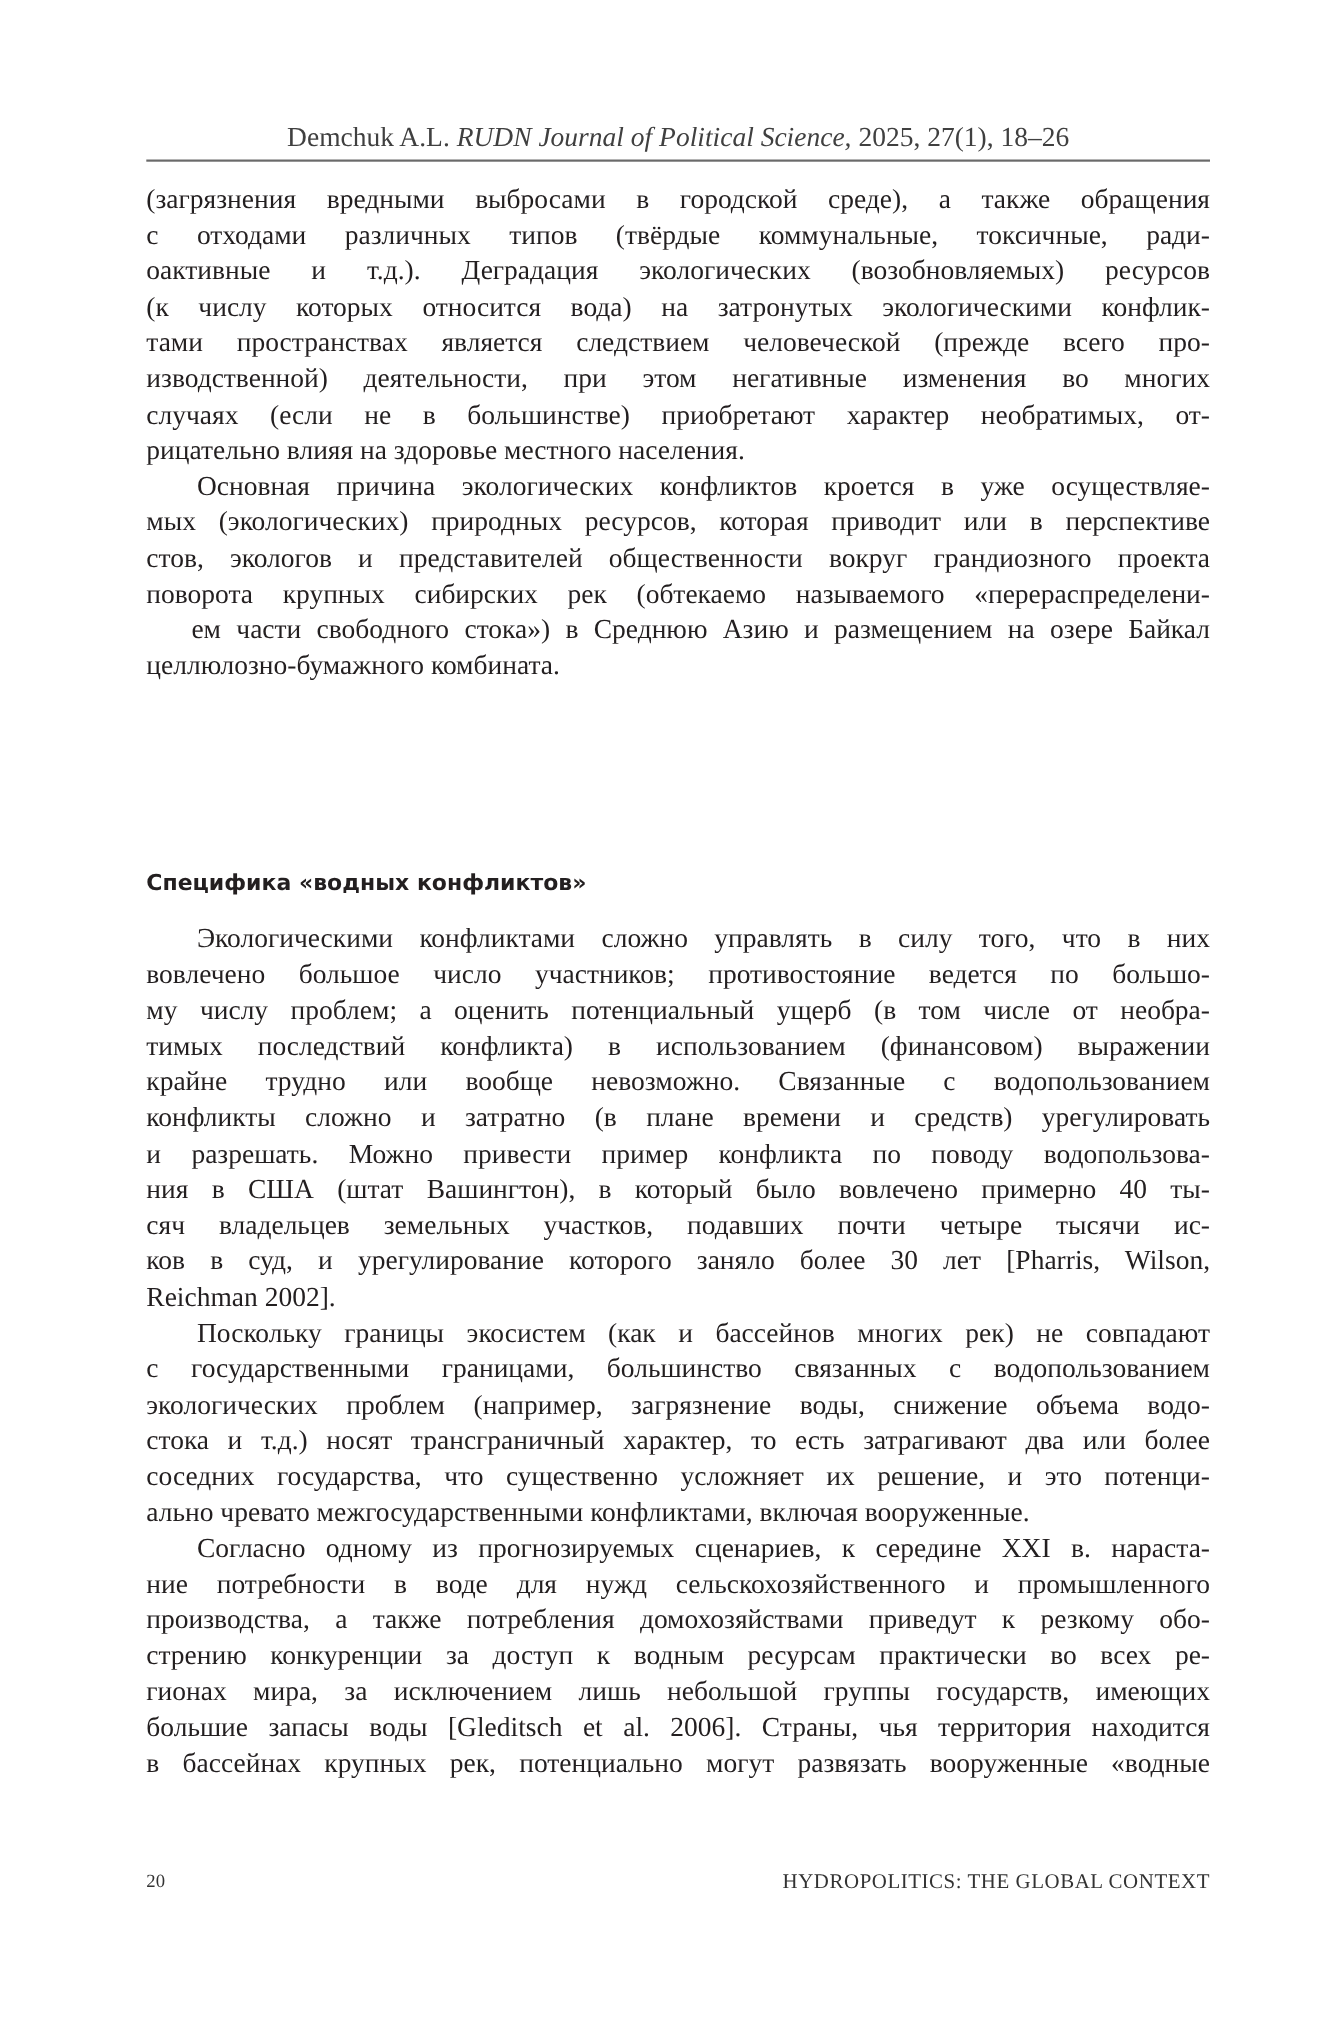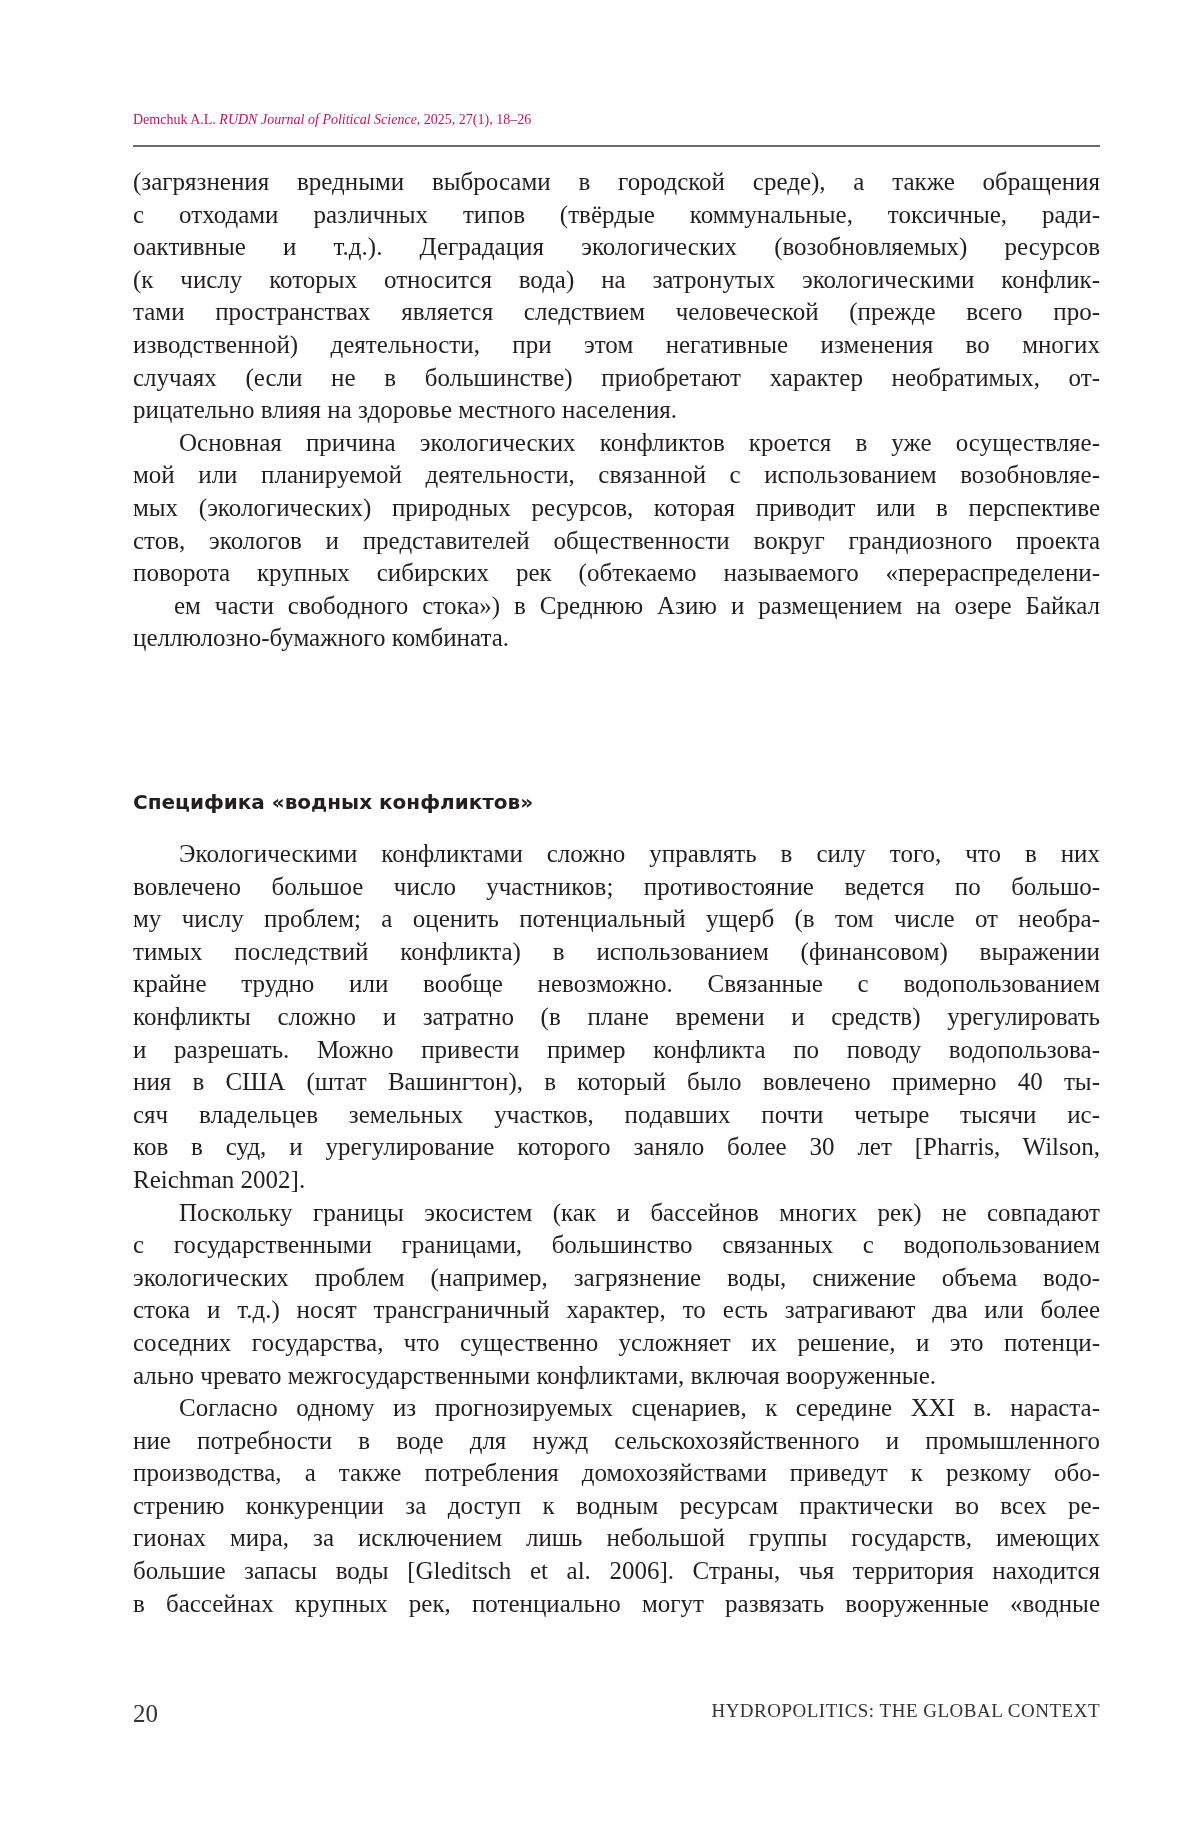--- a/index.html
+++ b/index.html
@@ -1,34 +1,34 @@
 <!DOCTYPE html>
 <html><head>
 <meta charset="utf-8">
 <style>
   html, body { margin: 0; padding: 0; background: #ffffff; }
   body { width: 1200px; height: 1834px; position: relative; overflow: hidden; color: #231f20; }
   .running-head {
     position: absolute; top: 112px; left: 133px; width: 967px;
-    font-family: "Liberation Serif", serif; font-size: 14px; color: #be185d;
+    text-align: center; font-family: "Liberation Serif", serif; font-size: 25px; color: #404040;
   }
   .running-head i { font-style: italic; }
   .rule { position: absolute; top: 145px; left: 133px; width: 967px; height: 2px; background: #6a6a6a; }
   .body-text {
     position: absolute; left: 133px; width: 967px;
     font-family: "Liberation Serif", serif; font-size: 25px; line-height: 32.6px;
   }
   .line { display: block; white-space: nowrap; text-align: justify; text-align-last: justify; height: 32.6px; }
   .line.last { text-align-last: left; }
   .line.indent { text-indent: 46px; }
   .section-heading {
     position: absolute; top: 790px; left: 133px; width: 967px; text-align: left;
     font-family: "DejaVu Sans", sans-serif; font-weight: bold; font-size: 20px; color: #231f20;
   }
-  .footer-page { position: absolute; top: 1700px; left: 133px; font-family: "Liberation Serif", serif; font-size: 25px; color: #333; }
+  .footer-page { position: absolute; top: 1700px; left: 133px; font-family: "Liberation Serif", serif; font-size: 17px; color: #333; }
   .footer-title { position: absolute; top: 1700px; right: 100px; font-family: "Liberation Serif", serif; font-size: 19px; color: #333; letter-spacing: 0.5px; }
 </style>
 </head>
 <body>
 
 <div class="running-head">
   <span>Demchuk A.L.</span>
   <i>RUDN Journal of Political Science,</i>
   <span>2025, 27(1), 18–26</span>
 </div>
@@ -37,21 +37,20 @@
 <div class="body-text" id="block1" style="top:166px;">
     <span class="line" style="white-space: nowrap;">(загрязнения вредными выбросами в городской среде), а также обращения</span>
     <span class="line" style="white-space: nowrap;">с отходами различных типов (твёрдые коммунальные, токсичные, ради-</span>
     <span class="line" style="white-space: nowrap;">оактивные и т.д.). Деградация экологических (возобновляемых) ресурсов</span>
     <span class="line" style="white-space: nowrap;">(к числу которых относится вода) на затронутых экологическими конфлик-</span>
     <span class="line" style="white-space: nowrap;">тами пространствах является следствием человеческой (прежде всего про-</span>
     <span class="line" style="white-space: nowrap;">изводственной) деятельности, при этом негативные изменения во многих</span>
     <span class="line" style="white-space: nowrap;">случаях (если не в большинстве) приобретают характер необратимых, от-</span>
     <span class="line last" style="white-space: nowrap;">рицательно влияя на здоровье местного населения.</span>
     <span class="line indent" style="white-space: nowrap;">Основная причина экологических конфликтов кроется в уже осуществляе-</span>
-    <span class="line" style="white-space: nowrap;">мой или планируемой деятельности, связанной с использованием возобновляе-</span>
     <span class="line" style="white-space: nowrap;">мых (экологических) природных ресурсов, которая приводит или в перспективе</span>
     <span class="line" style="white-space: nowrap;">стов, экологов и представителей общественности вокруг грандиозного проекта</span>
     <span class="line" style="white-space: nowrap;">поворота крупных сибирских рек (обтекаемо называемого «перераспределени-</span>
     <span class="line" style="white-space: nowrap; margin-left: 41px;">ем части свободного стока») в Среднюю Азию и размещением на озере Байкал</span>
     <span class="line last" style="white-space: nowrap;">целлюлозно-бумажного комбината.</span>
   </div>
 
 <div class="section-heading">Специфика «водных конфликтов»</div>
 
 <div class="body-text" id="block2" style="top:838px;">

